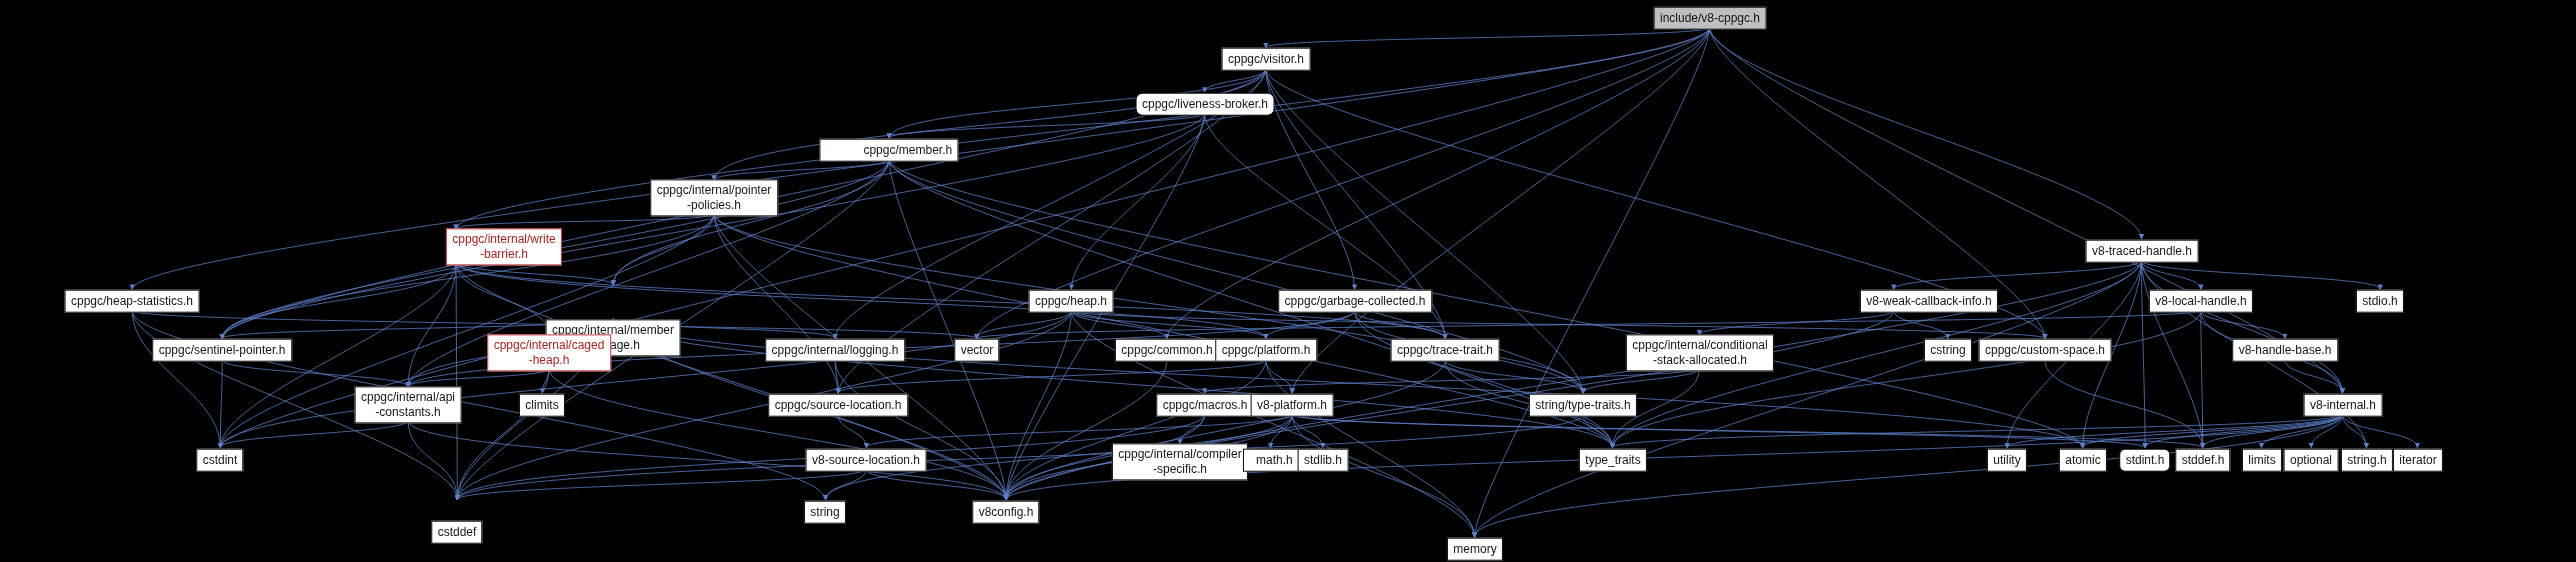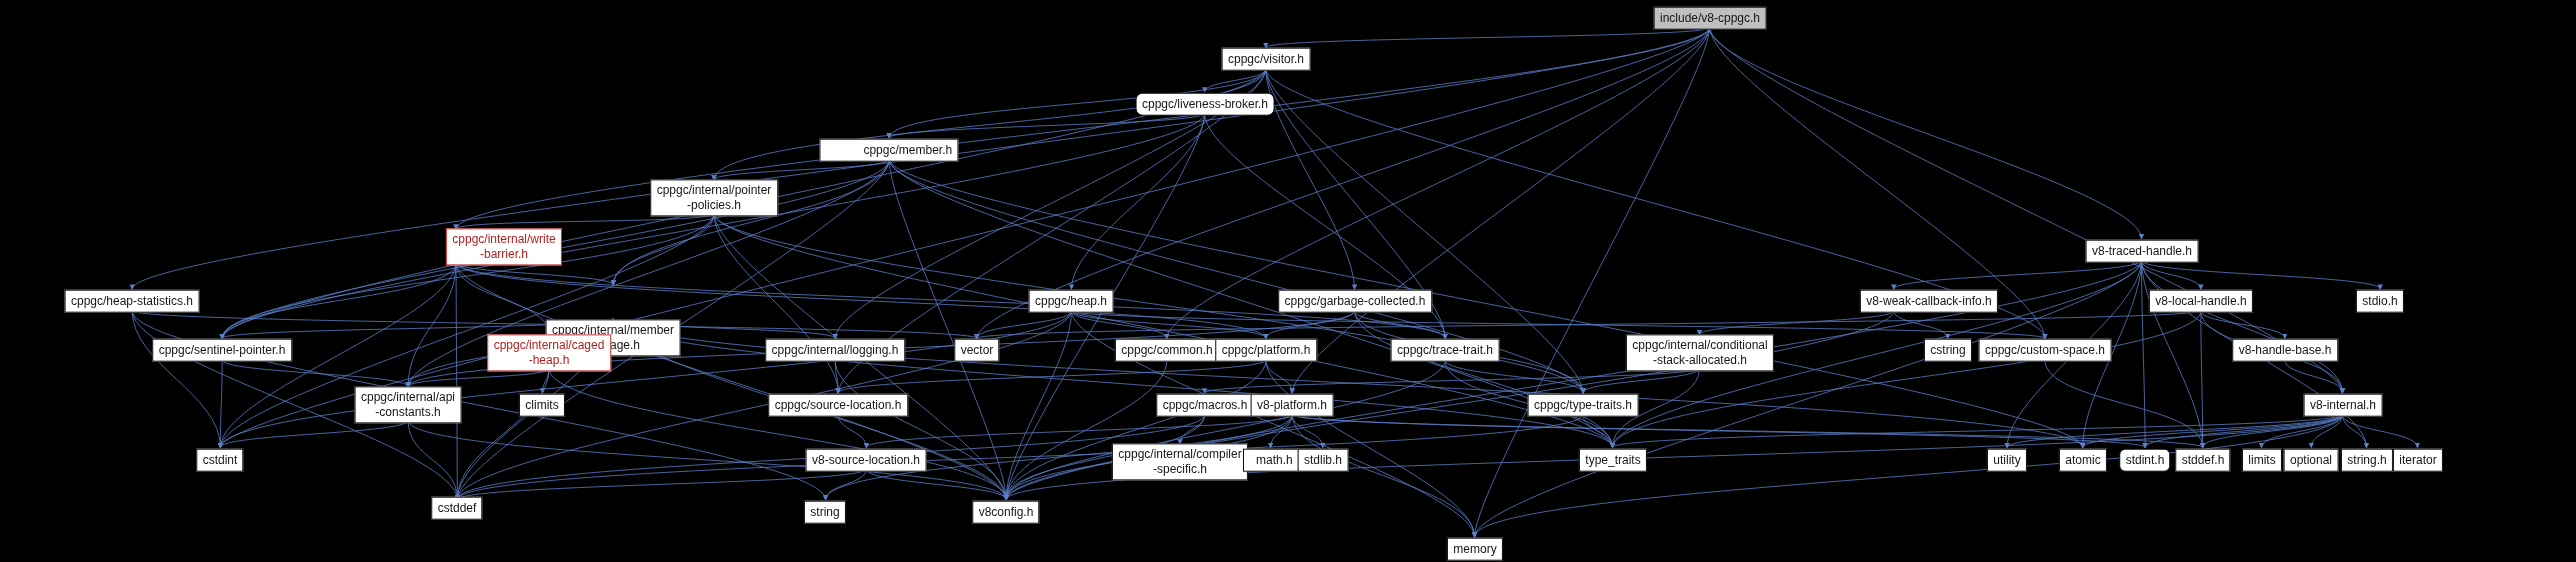--- a/index.html
+++ b/index.html
@@ -294,21 +294,21 @@
     <div class="node" style="left: 838px; top: 405px;">
       <div>cppgc/source-location.h</div>
     </div>
     <div class="node" style="left: 1205px; top: 405px;">
       <div>cppgc/macros.h</div>
     </div>
     <div class="node" style="left: 1292px; top: 405px;">
       <div>v8-platform.h</div>
     </div>
     <div class="node" style="left: 1583px; top: 405px;">
-      <div>cppgc/type-traits.h</div>
+      <div>string/type-traits.h</div>
     </div>
     <div class="node" style="left: 2343px; top: 405px;">
       <div>v8-internal.h</div>
     </div>
     <div class="node" style="left: 220px; top: 460px;">
       <div>cstdint</div>
     </div>
     <div class="node" style="left: 866px; top: 460px;">
       <div>v8-source-location.h</div>
     </div>
@@ -342,21 +342,21 @@
     </div>
     <div class="node" style="left: 2311px; top: 460px;">
       <div>optional</div>
     </div>
     <div class="node" style="left: 2367px; top: 460px;">
       <div>string.h</div>
     </div>
     <div class="node" style="left: 2418px; top: 460px;">
       <div>iterator</div>
     </div>
-    <div class="node" style="left: 457px; top: 508px;">
+    <div class="node" style="left: 457px; top: 532px;">
       <div>cstddef</div>
     </div>
     <div class="node" style="left: 825px; top: 512px;">
       <div>string</div>
     </div>
     <div class="node" style="left: 1006px; top: 512px;">
       <div>v8config.h</div>
     </div>
     <div class="node" style="left: 1475px; top: 549px;">
       <div>memory</div>

